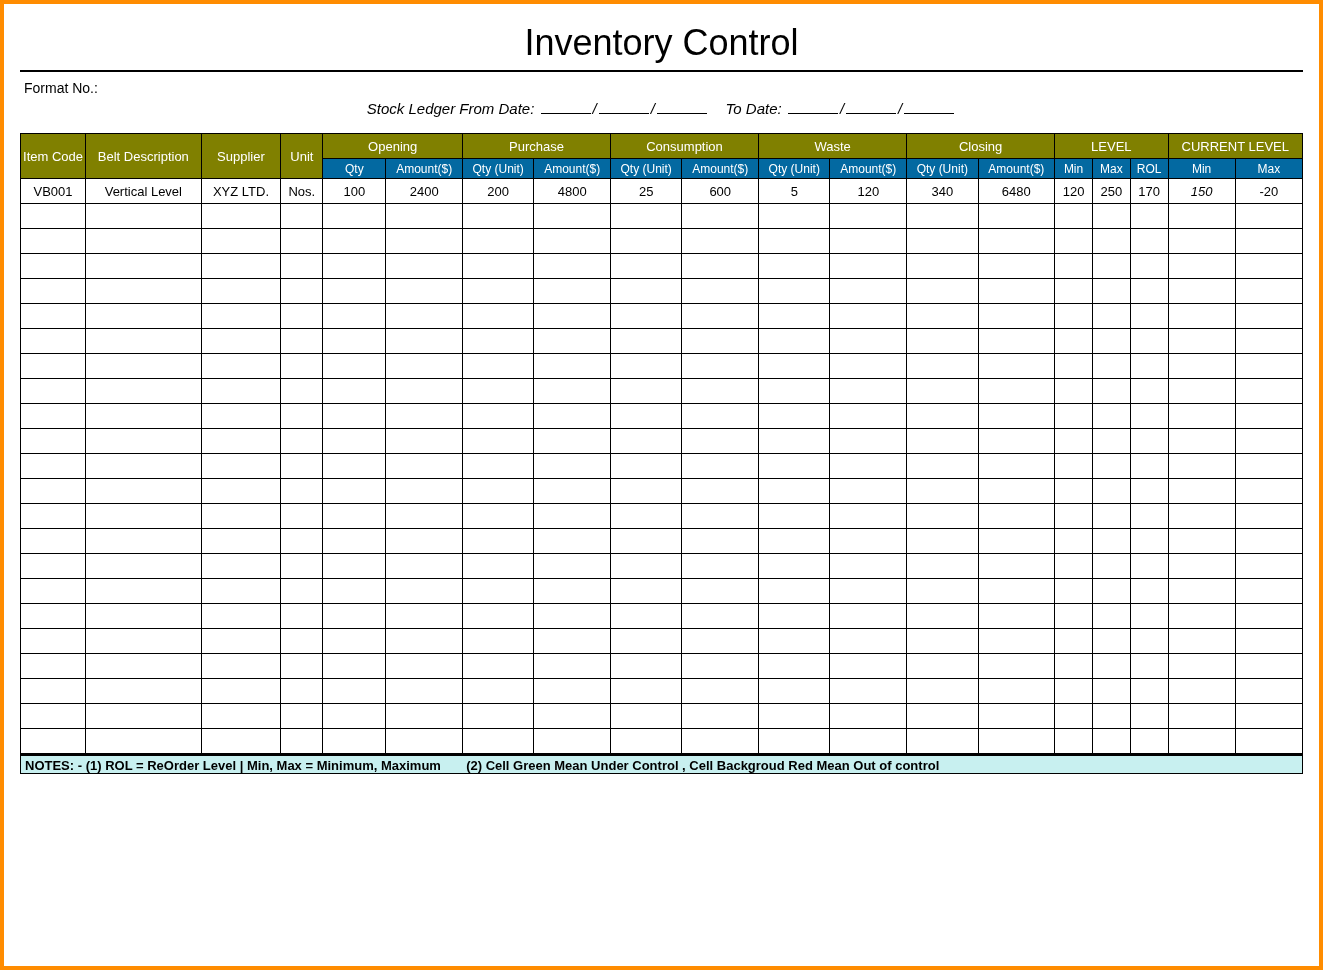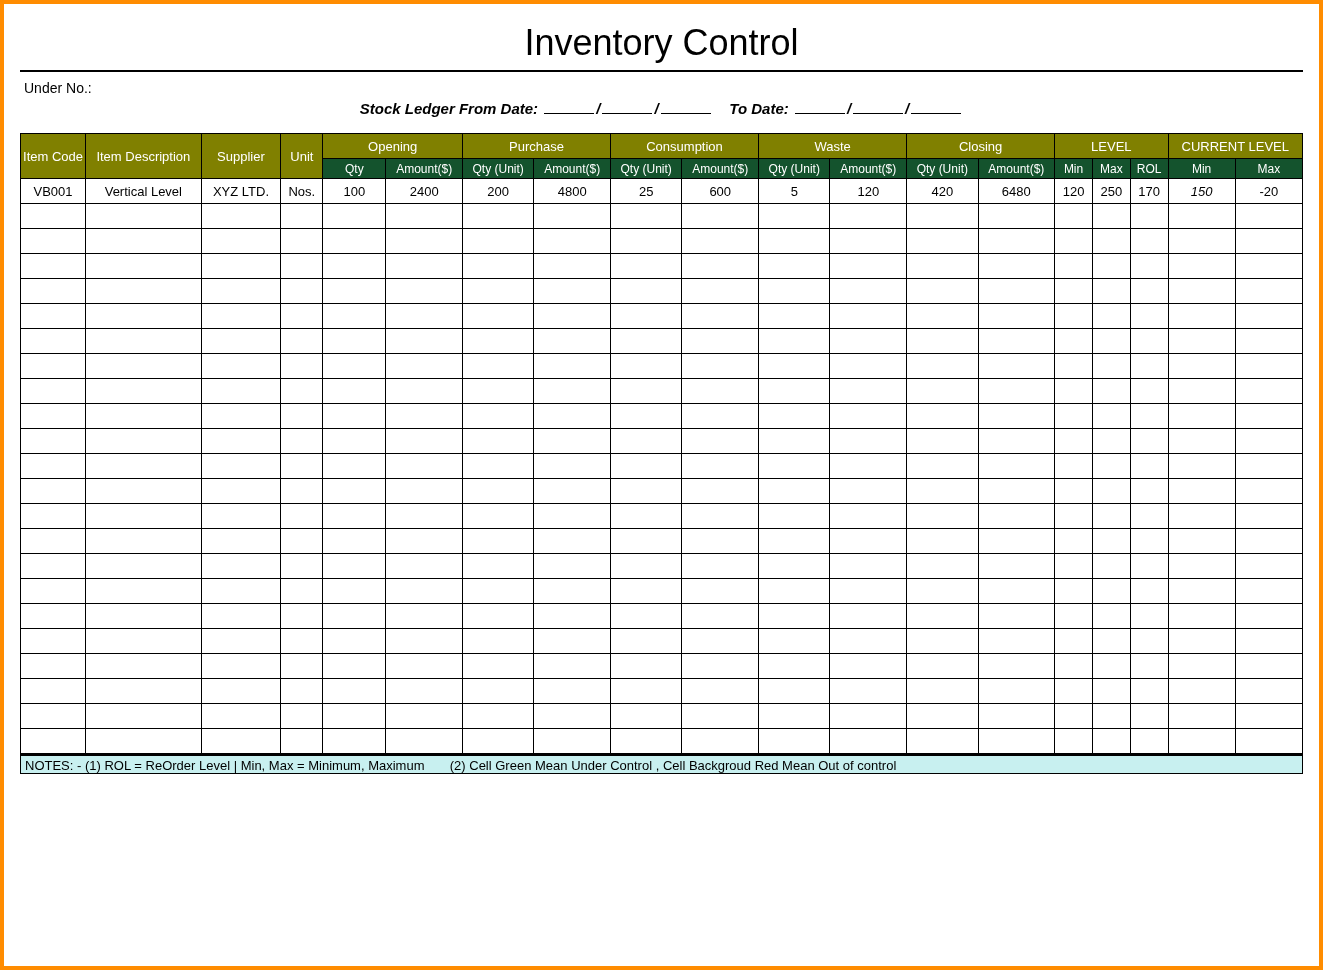--- a/index.html
+++ b/index.html
@@ -30,21 +30,21 @@
     }
     .format-line {
       font-size: 14px;
       margin: 4px 0 4px 20px;
       font-family: Arial, sans-serif;
     }
     .ledger-line {
       text-align: center;
       font-size: 15px;
       font-style: italic;
-      font-weight: bold;
+      font-weight: normal;
       margin-bottom: 16px;
       font-family: Arial, sans-serif;
     }
     .blank-line {
       display: inline-block;
       border-bottom: 1px solid #000;
       width: 50px;
       margin: 0 2px;
       vertical-align: baseline;
       height: 14px;
@@ -67,21 +67,21 @@
       vertical-align: middle;
       overflow: hidden;
       white-space: nowrap;
     }
     table.grid th {
       background: #808000;
       color: #fff;
       font-weight: normal;
     }
     table.grid th.sub {
-      background: #14532d;
+      background: #0369a1;
       color: #fff;
       font-size: 12px;
       height: 20px;
     }
     table.grid td {
       background: #fff;
       color: #000;
     }
     td.left-align {
       text-align: left;
@@ -99,33 +99,34 @@
     .notes-row {
       background: #c8f0f0;
       border: 1px solid #000;
       border-top: 2px solid #000;
       font-size: 13px;
       padding: 2px 4px;
       font-family: Arial, sans-serif;
       margin: 0;
       height: 20px;
       line-height: 16px;
+      font-weight: bold;
     }
     .notes-gap {
       display: inline-block;
       width: 18px;
     }
   </style>
 </head>
 <body>
 
 <div class="outer-border">
   <h1 class="title">Inventory Control</h1>
   <div class="title-underline"></div>
-  <div class="format-line">Under No.:</div>
+  <div class="format-line">Format No.:</div>
   <div class="ledger-line">
     <span>Stock Ledger From Date:</span>
     <span class="blank-line"></span><span>/</span><span class="blank-line"></span><span>/</span><span class="blank-line"></span>
     &nbsp;&nbsp;
     <span>To Date:</span>
     <span class="blank-line"></span><span>/</span><span class="blank-line"></span><span>/</span><span class="blank-line"></span>
   </div>
 
   <div class="table-wrap">
   <table class="grid">
@@ -146,21 +147,21 @@
           <col style="width:73px">
       <col style="width:36px">
           <col style="width:36px">
           <col style="width:36px">
       <col style="width:64px">
           <col style="width:64px">
     </colgroup>
     <thead>
       <tr>
         <th rowspan="2">Item Code</th>
-        <th rowspan="2">Item Description</th>
+        <th rowspan="2">Belt Description</th>
         <th rowspan="2">Supplier</th>
         <th rowspan="2">Unit</th>
         <th colspan="2">Opening</th>
         <th colspan="2">Purchase</th>
         <th colspan="2">Consumption</th>
         <th colspan="2">Waste</th>
         <th colspan="2">Closing</th>
         <th colspan="3">LEVEL</th>
         <th colspan="2">CURRENT LEVEL</th>
       </tr>
@@ -189,21 +190,21 @@
         <td>XYZ LTD.</td>
         <td class="left-align">Nos.</td>
         <td>100</td>
         <td>2400</td>
         <td>200</td>
         <td>4800</td>
         <td>25</td>
         <td>600</td>
         <td>5</td>
         <td>120</td>
-        <td>420</td>
+        <td>340</td>
         <td>6480</td>
         <td>120</td>
         <td>250</td>
         <td>170</td>
         <td class="green-cell">150</td>
         <td class="red-cell">-20</td>
       </tr>
     <tr>
             <td></td>
             <td></td>

